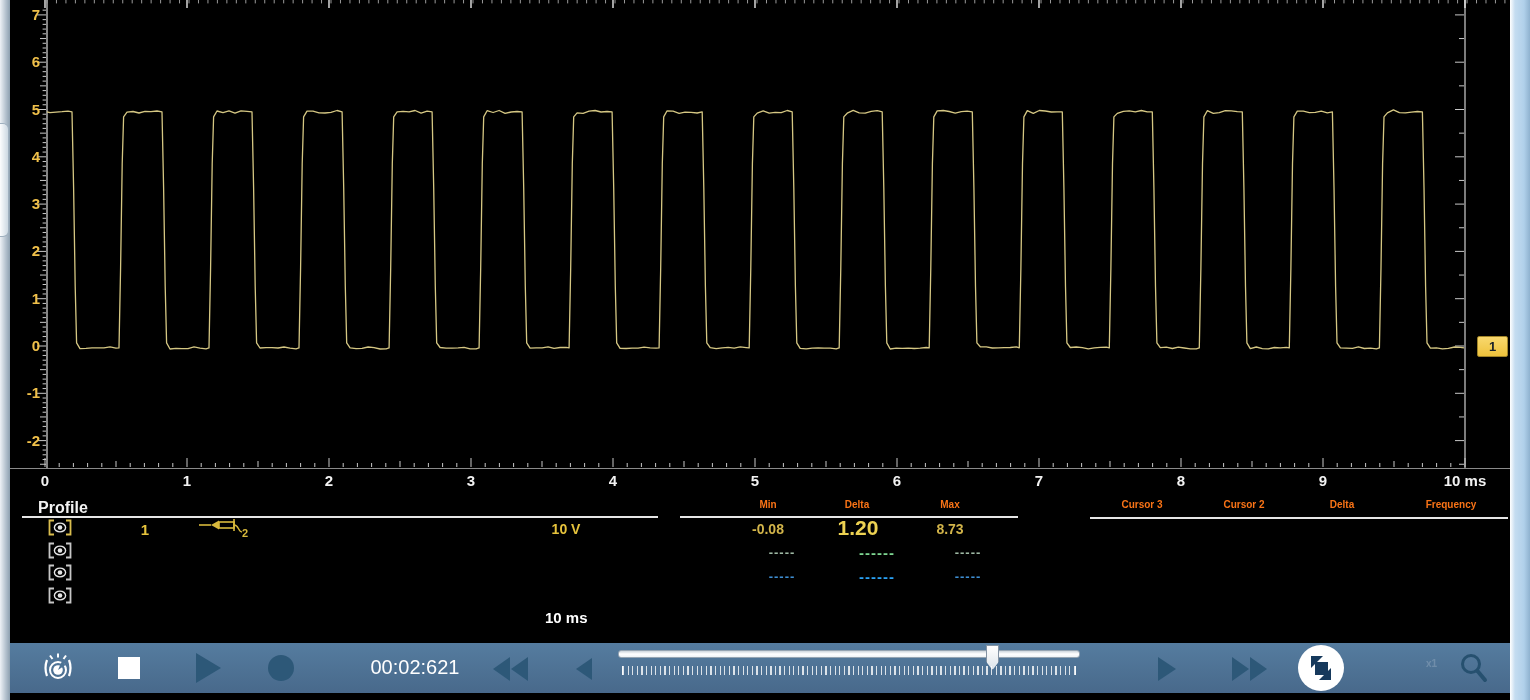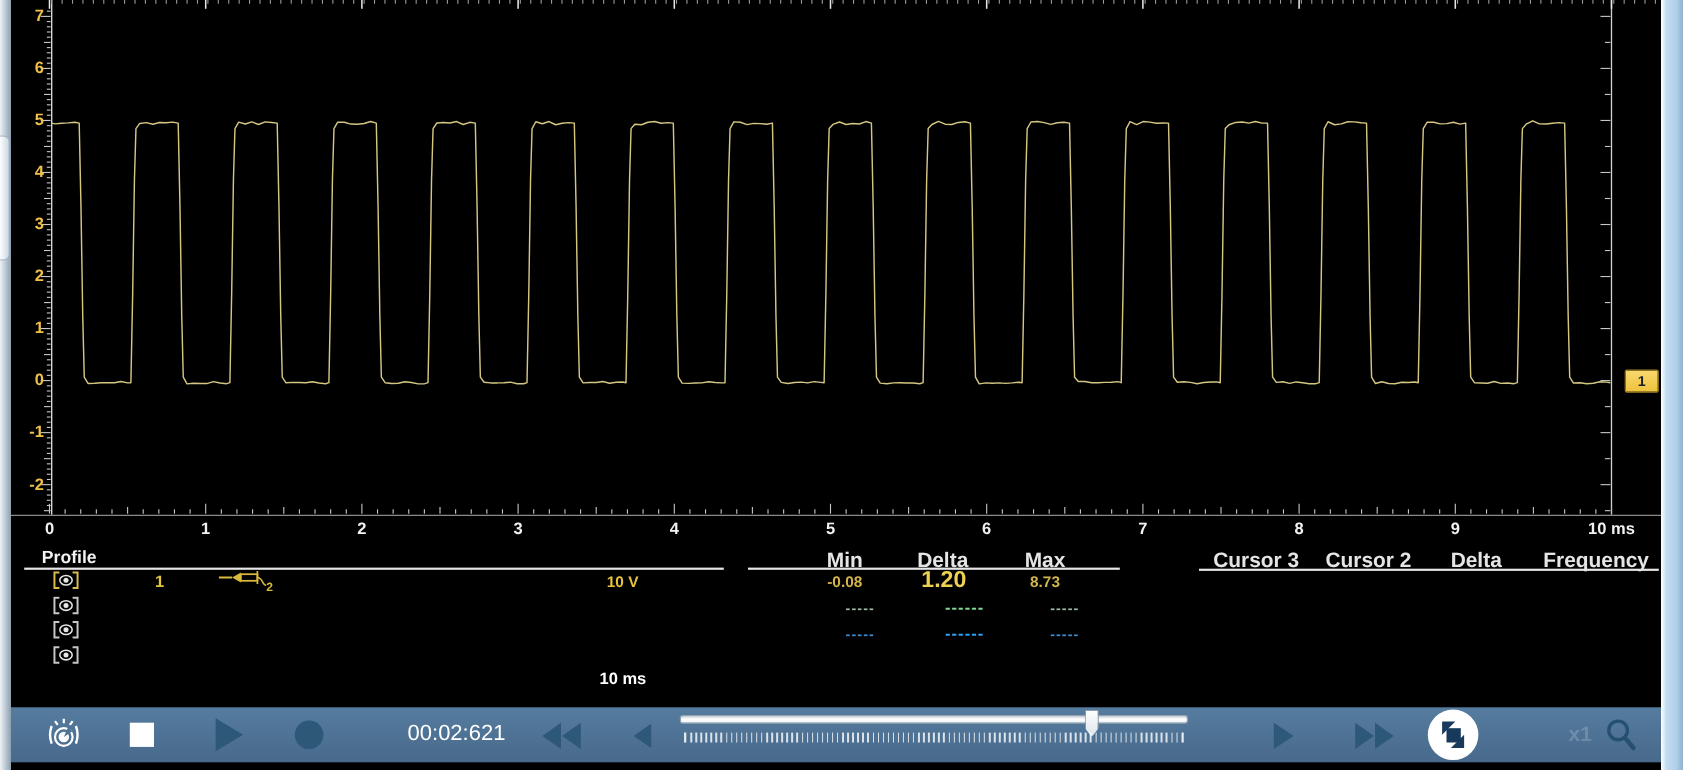--- a/index.html
+++ b/index.html
@@ -19,21 +19,21 @@
   #chart-svg{position:absolute;left:0;top:0;}
   .ylab{position:absolute;left:6px;width:34px;text-align:right;font-size:15px;font-weight:bold;
     color:#f0c04a;height:18px;line-height:18px;}
   .xlab{position:absolute;top:0;width:70px;text-align:center;font-size:15px;font-weight:bold;color:#f2f2f2;}
   #x-labels{position:absolute;left:0;top:472px;width:1530px;height:20px;}
   .badge{position:absolute;left:1477px;top:336px;width:31px;height:21px;background:linear-gradient(#f8d86e,#eec23c);
     border:1px solid #a18427;border-radius:2px;color:#17202a;font-size:13px;font-weight:bold;
     text-align:center;line-height:19px;}
   
   .rule{position:absolute;height:2px;background:#e6e6e6;}
-  .hdr{position:absolute;top:499px;width:120px;text-align:center;font-size:19px;font-weight:bold;color:#e5e5e5;}
+  .hdr{position:absolute;top:499px;width:120px;text-align:center;font-size:10px;font-weight:bold;color:#f97316;}
   .panel-text{position:absolute;font-weight:bold;}
   .eye-btn{position:absolute;left:47px;width:26px;height:17px;padding:0;border:none;background:transparent;cursor:pointer;}
   .eye-btn svg{display:block;}
   .val{position:absolute;width:120px;text-align:center;font-size:14px;font-weight:bold;color:#d2b44a;top:521px;}
   .dash{position:absolute;width:120px;text-align:center;font-size:13px;font-weight:bold;letter-spacing:1px;}
   .dash.live{font-size:15px;}
   
   .toolbar{position:absolute;left:10px;top:643px;width:1500px;height:50px;
     background:linear-gradient(#557c9f,#48698b);}
   .tb{position:absolute;padding:0;border:none;background:transparent;cursor:pointer;}
@@ -43,21 +43,21 @@
   .time{position:absolute;left:330px;top:13px;width:150px;text-align:center;color:#fff;font-size:20px;}
   .slider-track{position:absolute;left:608px;top:7px;width:462px;height:8px;border:1px solid #95a4b2;
     border-radius:3px;background:linear-gradient(#cdd5dc,#ffffff 50%,#eef2f5);}
   .slider-thumb{position:absolute;top:-6px;width:13px;height:25px;
     background:linear-gradient(#ffffff,#dde4ea);border:1px solid #8493a3;
     clip-path:polygon(0 0,100% 0,100% 66%,50% 100%,0 66%);}
   .slider-ticks{position:absolute;left:612px;top:23px;width:454px;height:9px;
     border-left:1px solid rgba(255,255,255,.85);border-right:1px solid rgba(255,255,255,.85);
     background:repeating-linear-gradient(90deg,rgba(255,255,255,.8) 0 1.3px,rgba(255,255,255,0) 1.3px 4.6px);}
   .fit-circle{width:46px;height:46px;border-radius:50%;background:#fff;display:flex;align-items:center;justify-content:center;}
-  .x1{position:absolute;left:1416px;top:15px;color:#fff;opacity:.18;font-size:19px;font-weight:bold;}
+  .x1{position:absolute;left:1416px;top:15px;color:#fff;opacity:.18;font-size:10px;font-weight:bold;}
 </style>
 </head>
 <body>
 
 <div class="screen">
 
   <div id="chart">
     <svg id="chart-svg" width="1530" height="470">
         <line x1="47" y1="0" x2="47" y2="468" stroke="#e0e0e0" stroke-width="1.2"></line>
         <line x1="1465" y1="0" x2="1465" y2="468" stroke="#d0d0d0" stroke-width="1.2"></line>

